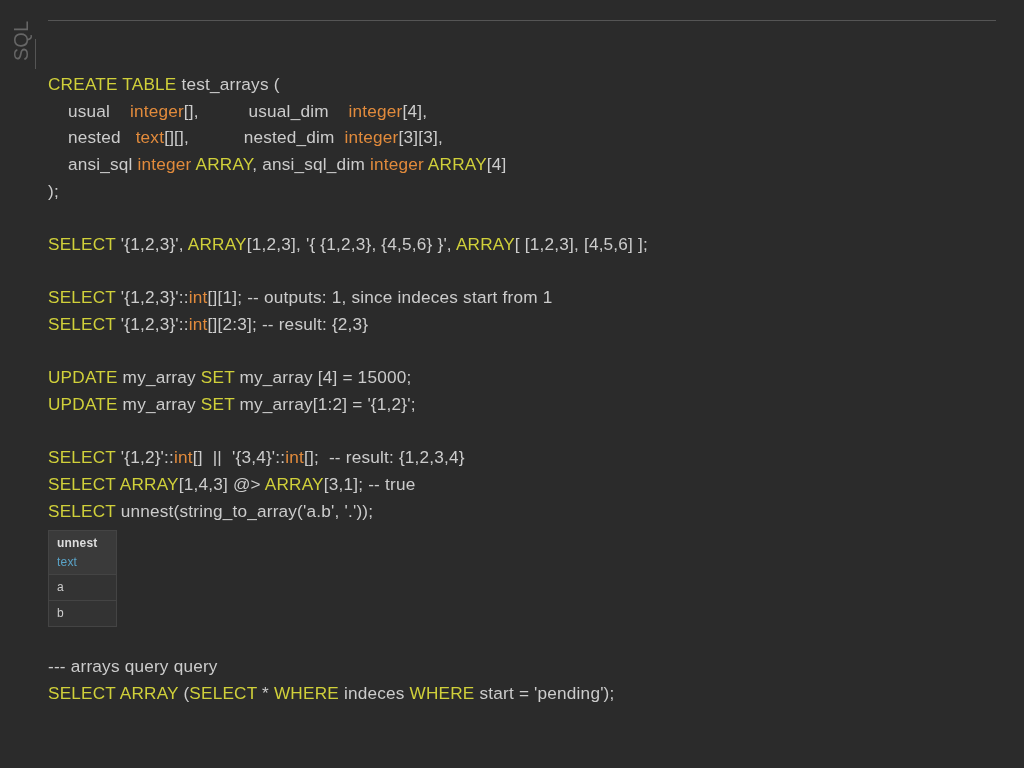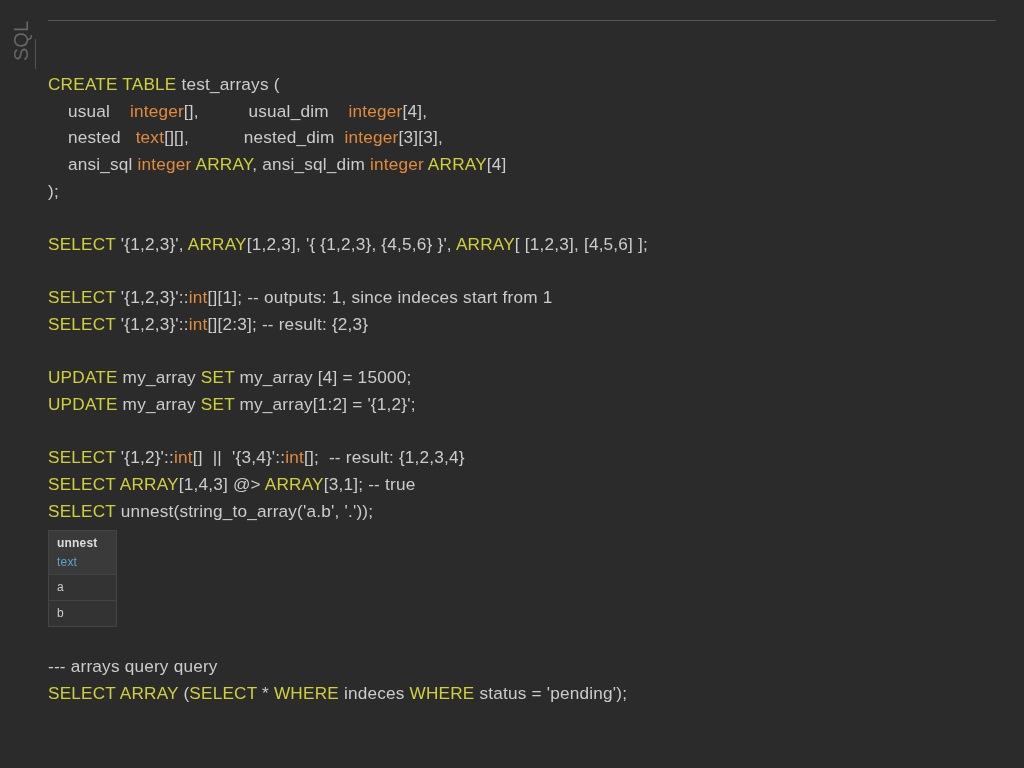--- a/index.html
+++ b/index.html
@@ -103,15 +103,15 @@
 
 <span class="kw">SELECT</span><span class="tx"> '{1,2}'::</span><span class="ty">int</span><span class="tx">[]  ||  '{3,4}'::</span><span class="ty">int</span><span class="tx">[];  -- result: {1,2,3,4}</span>
 <span class="kw">SELECT</span><span class="kw"> ARRAY</span><span class="tx">[1,4,3] @&gt; </span><span class="kw">ARRAY</span><span class="tx">[3,1]; -- true</span>
 <span class="kw">SELECT</span><span class="fn"> unnest</span><span class="tx">(string_to_array('a.b', '.'));</span>
 <table class="table">
 <tbody><tr><th><span>unnest</span><br><span class="subhead">text</span></th></tr>
 <tr><td>a</td></tr>
 <tr><td>b</td></tr>
 </tbody></table>
 <span class="tx">--- arrays query query</span>
-<span class="kw">SELECT</span><span class="kw"> ARRAY</span><span class="tx"> (</span><span class="kw">SELECT</span><span class="tx"> * </span><span class="kw">WHERE</span><span class="tx"> indeces </span><span class="kw">WHERE</span><span class="tx"> status = 'pending');</span></div>
+<span class="kw">SELECT</span><span class="kw"> ARRAY</span><span class="tx"> (</span><span class="kw">SELECT</span><span class="tx"> * </span><span class="kw">WHERE</span><span class="tx"> indeces </span><span class="kw">WHERE</span><span class="tx"> start = 'pending');</span></div>
   </div>
 </div>
 
 </body></html>

